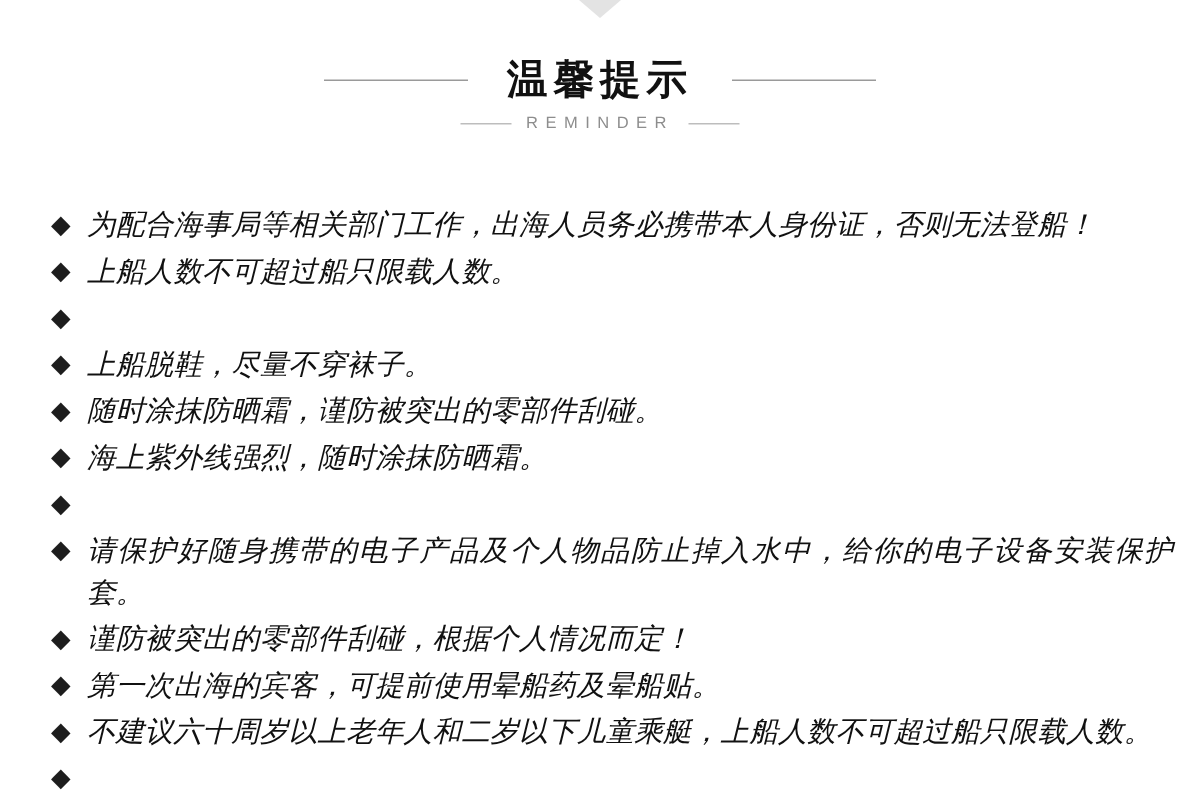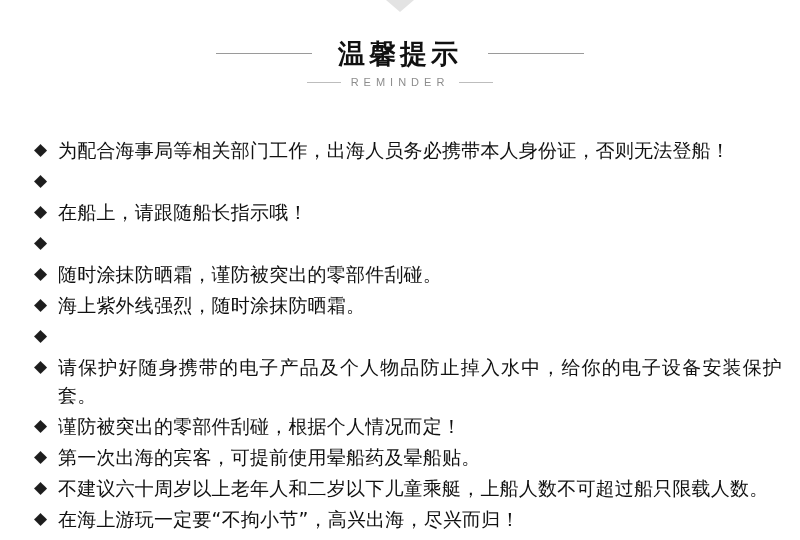--- a/index.html
+++ b/index.html
@@ -102,20 +102,21 @@
     text-align: left;
     user-select: none;
   }
   .text {
     font-family: "DejaVu Sans", "Liberation Sans", sans-serif;
     font-size: 19px;
     line-height: 28px;
     color: #111111;
     letter-spacing: 0.2px;
     text-align: justify;
+    font-style: italic;
   }
 </style>
 </head>
 <body>
 
 <div class="page">
 
   <div class="top-notch"></div>
 
   <div class="header">
@@ -131,27 +132,28 @@
     </div>
   </div>
 
   <ul class="list" id="reminder-list">
       <li class="item">
         <span class="bullet">◆</span>
         <span class="text">为配合海事局等相关部门工作，出海人员务必携带本人身份证，否则无法登船！</span>
       </li>
       <li class="item">
         <span class="bullet">◆</span>
+        <span class="text">上船人数不可超过船只限载人数。</span>
       </li>
       <li class="item">
         <span class="bullet">◆</span>
-        <span class="text">在船上，请跟随船长指示哦！</span>
       </li>
       <li class="item">
         <span class="bullet">◆</span>
+        <span class="text">上船脱鞋，尽量不穿袜子。</span>
       </li>
       <li class="item">
         <span class="bullet">◆</span>
         <span class="text">随时涂抹防晒霜，谨防被突出的零部件刮碰。</span>
       </li>
       <li class="item">
         <span class="bullet">◆</span>
         <span class="text">海上紫外线强烈，随时涂抹防晒霜。</span>
       </li>
       <li class="item">
@@ -168,17 +170,16 @@
       <li class="item">
         <span class="bullet">◆</span>
         <span class="text">第一次出海的宾客，可提前使用晕船药及晕船贴。</span>
       </li>
       <li class="item">
         <span class="bullet">◆</span>
         <span class="text">不建议六十周岁以上老年人和二岁以下儿童乘艇，上船人数不可超过船只限载人数。</span>
       </li>
       <li class="item">
         <span class="bullet">◆</span>
-        <span class="text">在海上游玩一定要“不拘小节”，高兴出海，尽兴而归！</span>
       </li>
     </ul>
 
 </div>
 
 </body></html>

